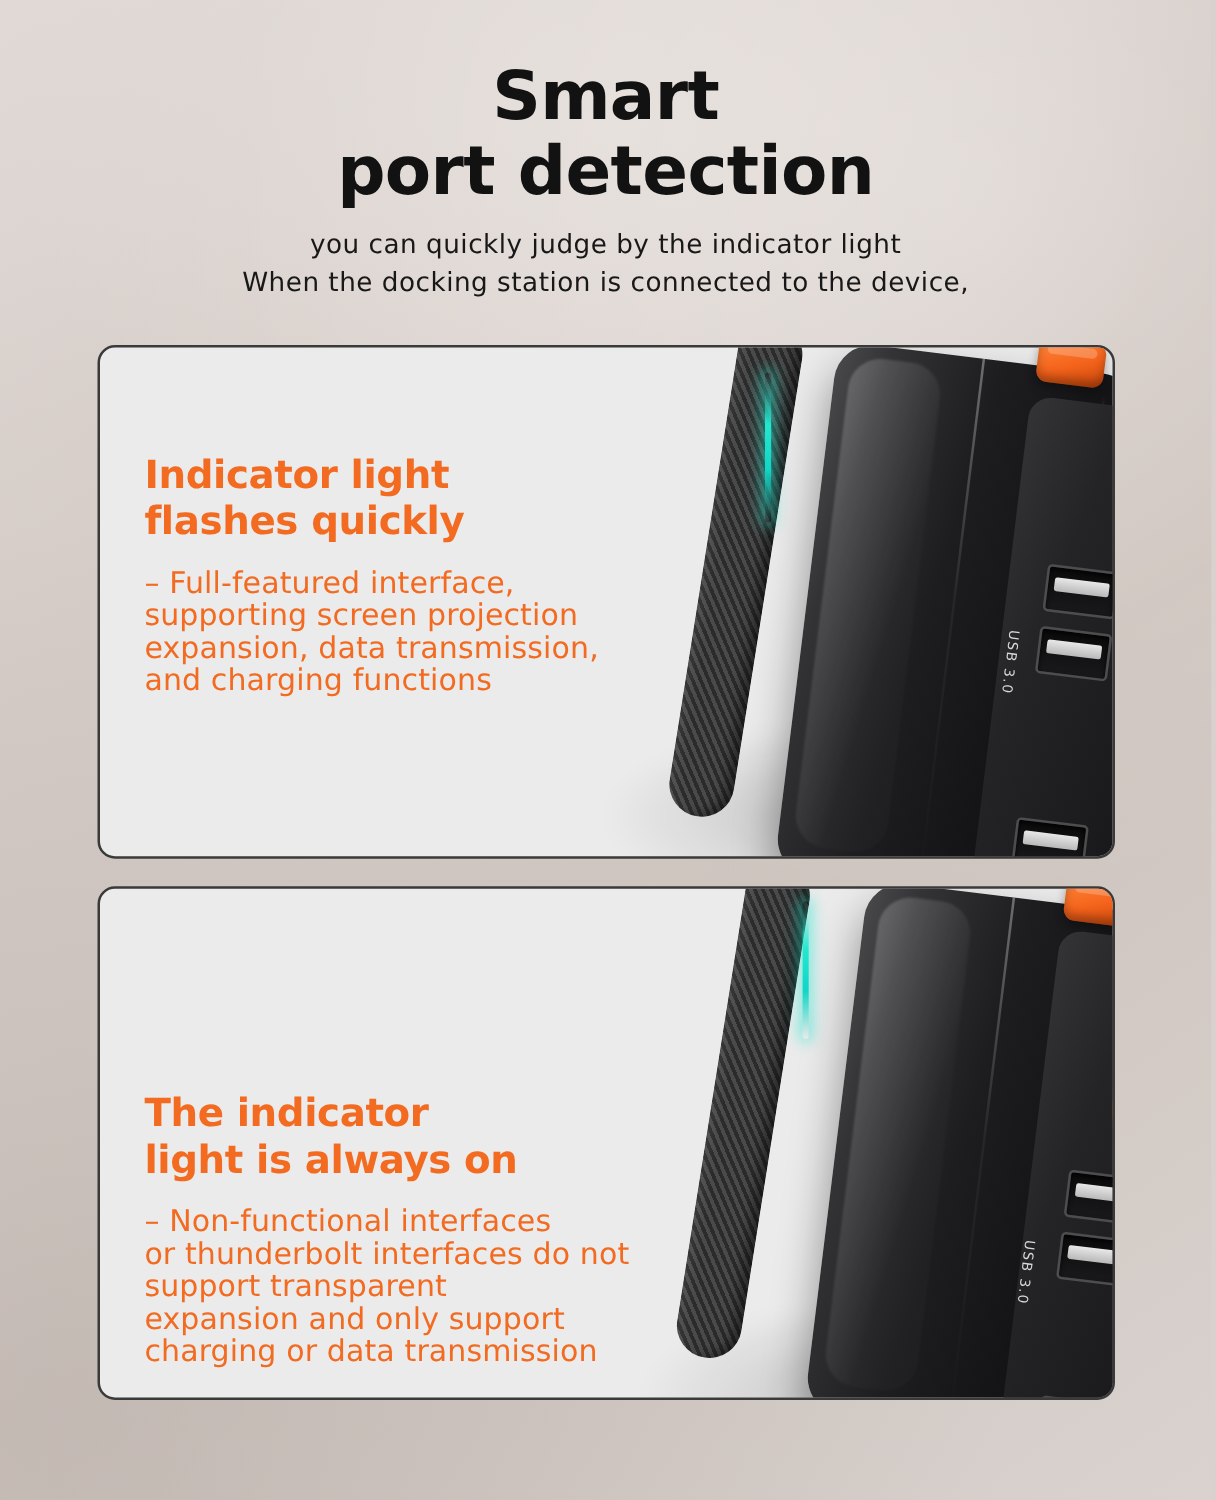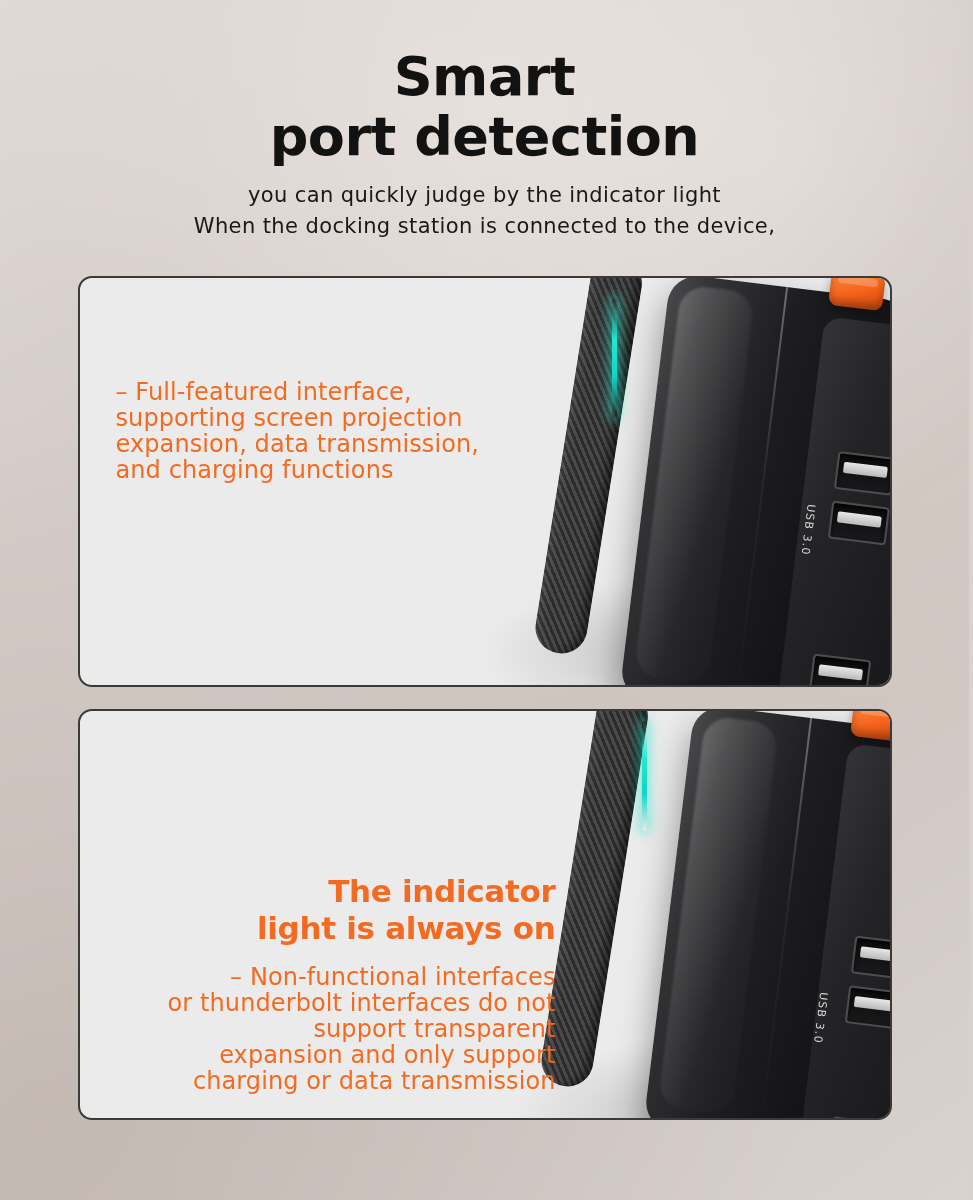--- a/index.html
+++ b/index.html
@@ -78,21 +78,21 @@
     border-radius: 14px;
     overflow: hidden;
   }
   .card-text {
     position: absolute;
     left: 36px;
     z-index: 5;
     width: 440px;
   }
   .card1 .card-text { top: 84px; }
-  .card2 .card-text { top: 162px; text-align: right; }
+  .card2 .card-text { top: 162px; }
 
   .card-heading {
     color: #f26b21;
     font-weight: bold;
     font-size: 31px;
     line-height: 37px;
     letter-spacing: -0.3px;
     white-space: pre-line;
   }
   .card-body {
@@ -288,20 +288,22 @@
         <div class="orange-cap"></div>
         <div class="port-panel">
           <div class="usb-port p1"></div>
           <div class="usb-port p2"></div>
           <div class="usb-port p3"></div>
           <div class="usb-label">USB 3.0</div>
         </div>
       </div>
 
       <div class="card-text">
+        <div class="card-heading">Indicator light
+flashes quickly</div>
         <div class="card-body">– Full-featured interface,
 supporting screen projection
 expansion, data transmission,
 and charging functions</div>
       </div>
     </div>
 
     <div class="card card2">
       <div class="shadow-blob"></div>
 

